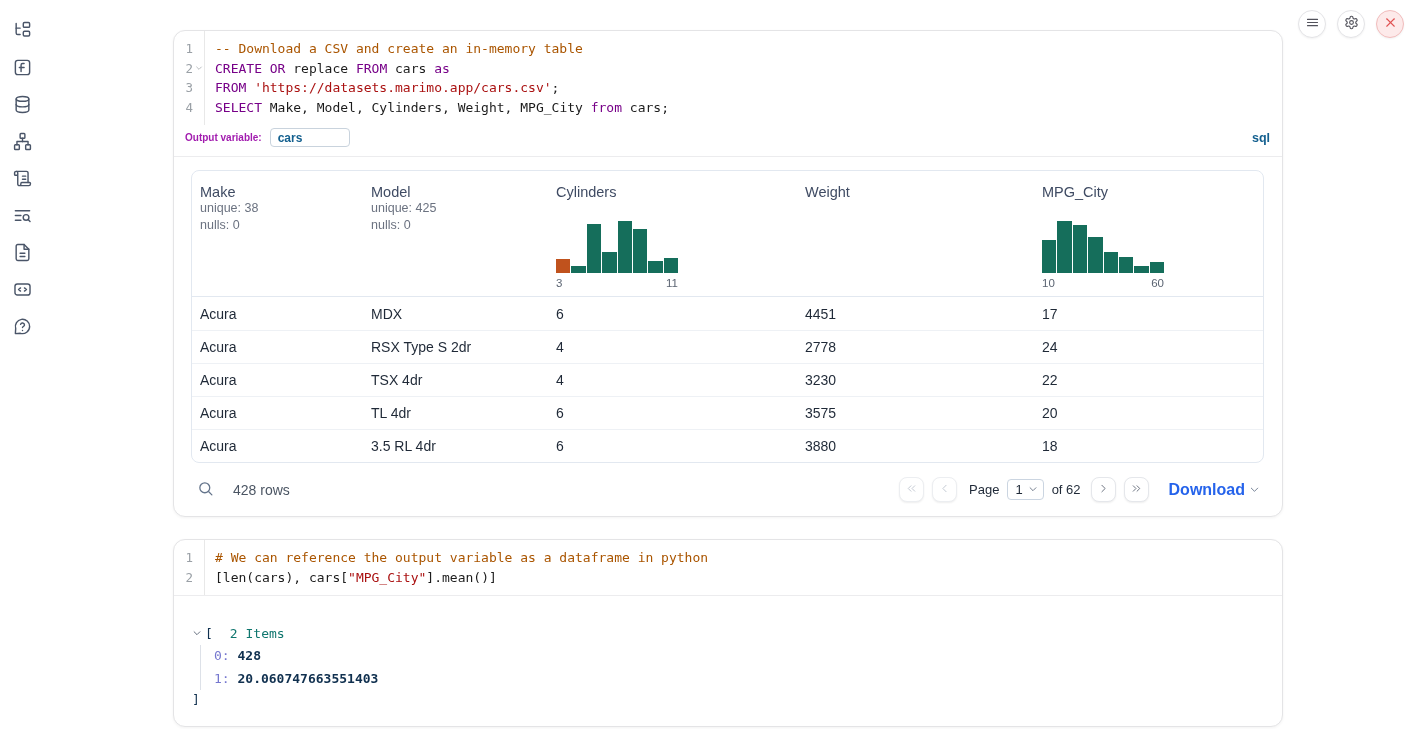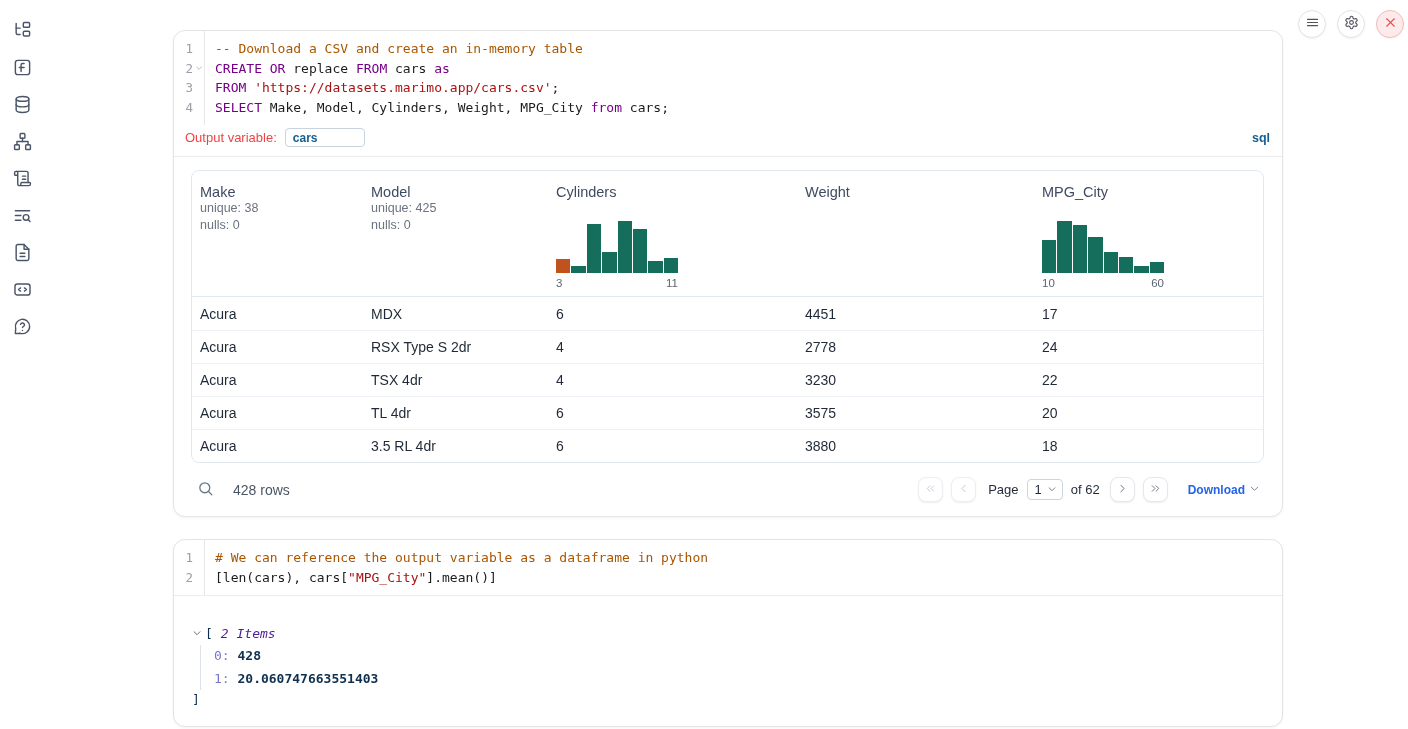--- a/index.html
+++ b/index.html
@@ -32,21 +32,21 @@
   .gutter-line { height:19.5px; line-height:19.5px; display:flex; justify-content:flex-end;
     align-items:center; color:#9aa0a6; font-size:12.5px; }
   .fold-slot { width:11px; height:100%; display:flex; align-items:center; justify-content:center; color:#8b9096; }
   .fold-slot svg { width:8px; height:8px; }
   .code-col { flex:1; padding:8px 0 8px 10px; }
   .code-line { height:19.5px; line-height:19.5px; white-space:pre; color:#1c1c1c; }
   .tok-kw { color:#770088; }
   .tok-str { color:#aa1111; }
   .tok-comment { color:#aa5500; }
   .editor-meta { display:flex; align-items:center; padding:3px 12px 9px 11px; }
-  .ov-label { font-size:13px; font-weight:normal; color:#ef4444; }
+  .ov-label { font-size:10px; font-weight:bold; color:#a21caf; }
   .ov-input { margin-left:8px; width:80px; height:19px; border:1px solid #c9d3dd;
     border-radius:4px; font-family:"Liberation Sans",sans-serif; font-size:12px;
     font-weight:bold; color:#14608f; padding:1px 7px; outline:none; }
   .lang-badge { margin-left:auto; font-size:12.5px; font-weight:600; color:#14608f; }
   
   .cell-output { padding:13px 18px 10px 17px; }
   .table-box { border:1px solid #e2e8f0; border-radius:8px; overflow:hidden; }
   .thead, .trow { display:grid; grid-template-columns:171px 185px 249px 237px 1fr; }
   .thead { border-bottom:1px solid #e2e8f0; height:126px; padding:13px 0 7px; }
   .th { padding:0 8px; display:flex; flex-direction:column; }
@@ -73,30 +73,30 @@
   .pg-btn svg { width:13px; height:13px; }
   .pg-btn.disabled { color:#c2c8d2; border-color:#eceef1; }
   .page-label { font-size:13px; color:#1f2937; margin-left:4px; }
   .page-select { display:flex; align-items:center; gap:5px; border:1px solid #cbd5e1;
     border-radius:4px; height:21px; padding:0 5px 0 7px; font-size:13px; color:#1f2937;
     cursor:pointer; background:#fff; }
   .page-select svg { width:10px; height:10px; color:#475569; }
   .of-label { font-size:13px; color:#1f2937; margin-right:2px; }
   .download-btn { margin-left:12px; display:flex; align-items:center; gap:4px;
     border:none; background:none; padding:0; cursor:pointer;
-    color:#2563eb; font-size:12px; font-weight:600; font-family:"Liberation Sans",sans-serif; }
+    color:#2563eb; font-size:16px; font-weight:600; font-family:"Liberation Sans",sans-serif; }
   .download-btn svg { width:11px; height:11px; color:#5b6b82; }
   
   .tree { font-family:"DejaVu Sans Mono", monospace; font-size:13px; color:#10304f;
     padding:14px 0 6px 1px; }
   .tree-head { display:flex; align-items:center; height:20px; }
   .tree-toggle { border:none; background:none; padding:0; margin-right:3px; color:#334155;
     cursor:pointer; display:flex; align-items:center; }
   .tree-toggle svg { width:10px; height:10px; }
-  .tree-count { color:#4c1d95; font-style:italic; margin-left:8px; }
+  .tree-count { color:#0f766e; margin-left:17px; }
   .tree-items { margin-left:8px; border-left:1px solid #dde1e8; padding-left:13px; margin-top:2px; }
   .tree-item { line-height:22.5px; }
   .tree-key { color:#7577cf; }
   .tree-val { color:#10304f; font-weight:bold; }
   .tree-close { line-height:20px; }
 </style>
 </head>
 <body>
 
 <nav class="sidebar" id="sidebar">

